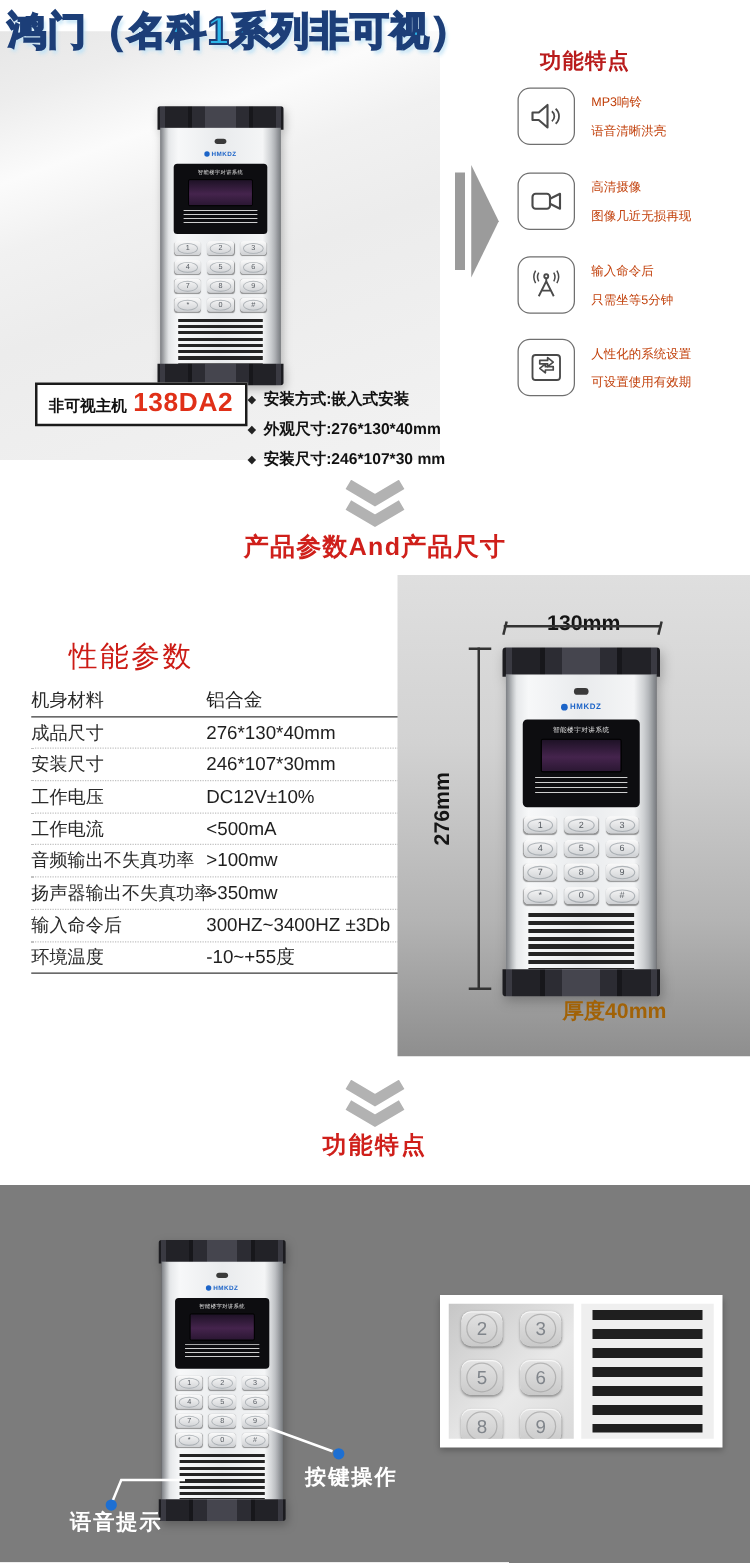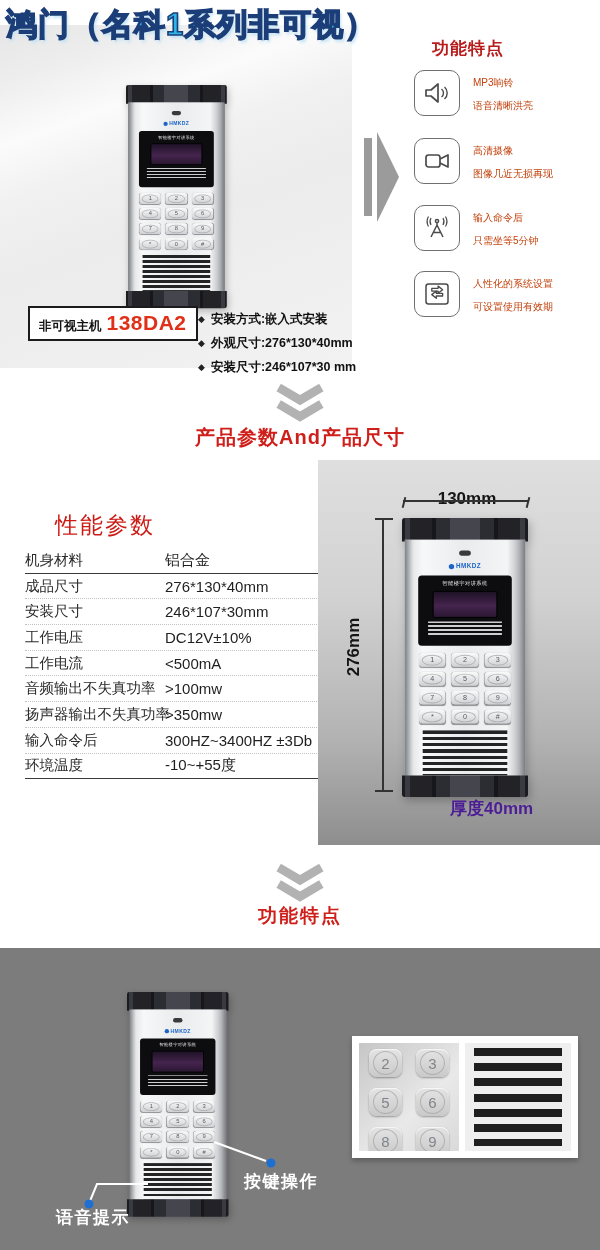--- a/index.html
+++ b/index.html
@@ -65,21 +65,21 @@
   .dim-w-label{ position:absolute; left:404px; top:477px; width:126px; text-align:center;
     font-size:17px; font-weight:bold; color:#151515;margin-top:12px; }
   .dim-h-line{ position:absolute; left:382px; top:518px; height:274px; border-left:2px solid #333; }
   .dim-h-line:before,.dim-h-line:after{ content:""; position:absolute; left:-9px; width:18px; height:2px; background:#333; }
   .dim-h-line:before{ top:0; } .dim-h-line:after{ bottom:0; }
   .dim-w-line{ position:absolute; left:403px; top:500px; width:126px; border-top:2px solid #333; }
   .dim-w-line:before,.dim-w-line:after{ content:""; position:absolute; top:-5px; width:2px; height:11px; background:#333; transform:rotate(14deg); }
   .dim-w-line:before{ left:0; } .dim-w-line:after{ right:0; }
   .dim-h-label{ position:absolute; left:325px; top:637px; font-size:17px; font-weight:bold; color:#151515;
     transform:rotate(-90deg); transform-origin:center; white-space:nowrap; }
-  .dim-d-label{ position:absolute; left:450px; top:797px; font-size:17px; font-weight:bold; color:#4c1d95; }
+  .dim-d-label{ position:absolute; left:450px; top:797px; font-size:17px; font-weight:bold; color:#a16207; }
 
   
   .detail-panel{ position:absolute; left:0; top:948px; width:600px; height:302px; background:#7c7c7c; }
   .callouts{ position:absolute; left:0; top:0; width:600px; height:302px; }
   .callout-text{ position:absolute; color:#fff; font-size:17px; font-weight:600; letter-spacing:1.5px; white-space:nowrap; }
   .detail-card{ position:absolute; left:352px; top:88px; width:226px; height:122px; background:#fff;
     padding:7px; display:flex; gap:6px; box-shadow:0 3px 5px rgba(0,0,0,.25); }
   .dc-keys{ flex:0 0 100px; background:linear-gradient(135deg,#c6c6c6,#e9e9e9 60%,#d9d9d9);
     overflow:hidden; display:grid; grid-template-columns:1fr 1fr; column-gap:14px; row-gap:11px; padding:6px 10px; }
   .dc-key{ position:relative; height:28px; border-radius:8px;

